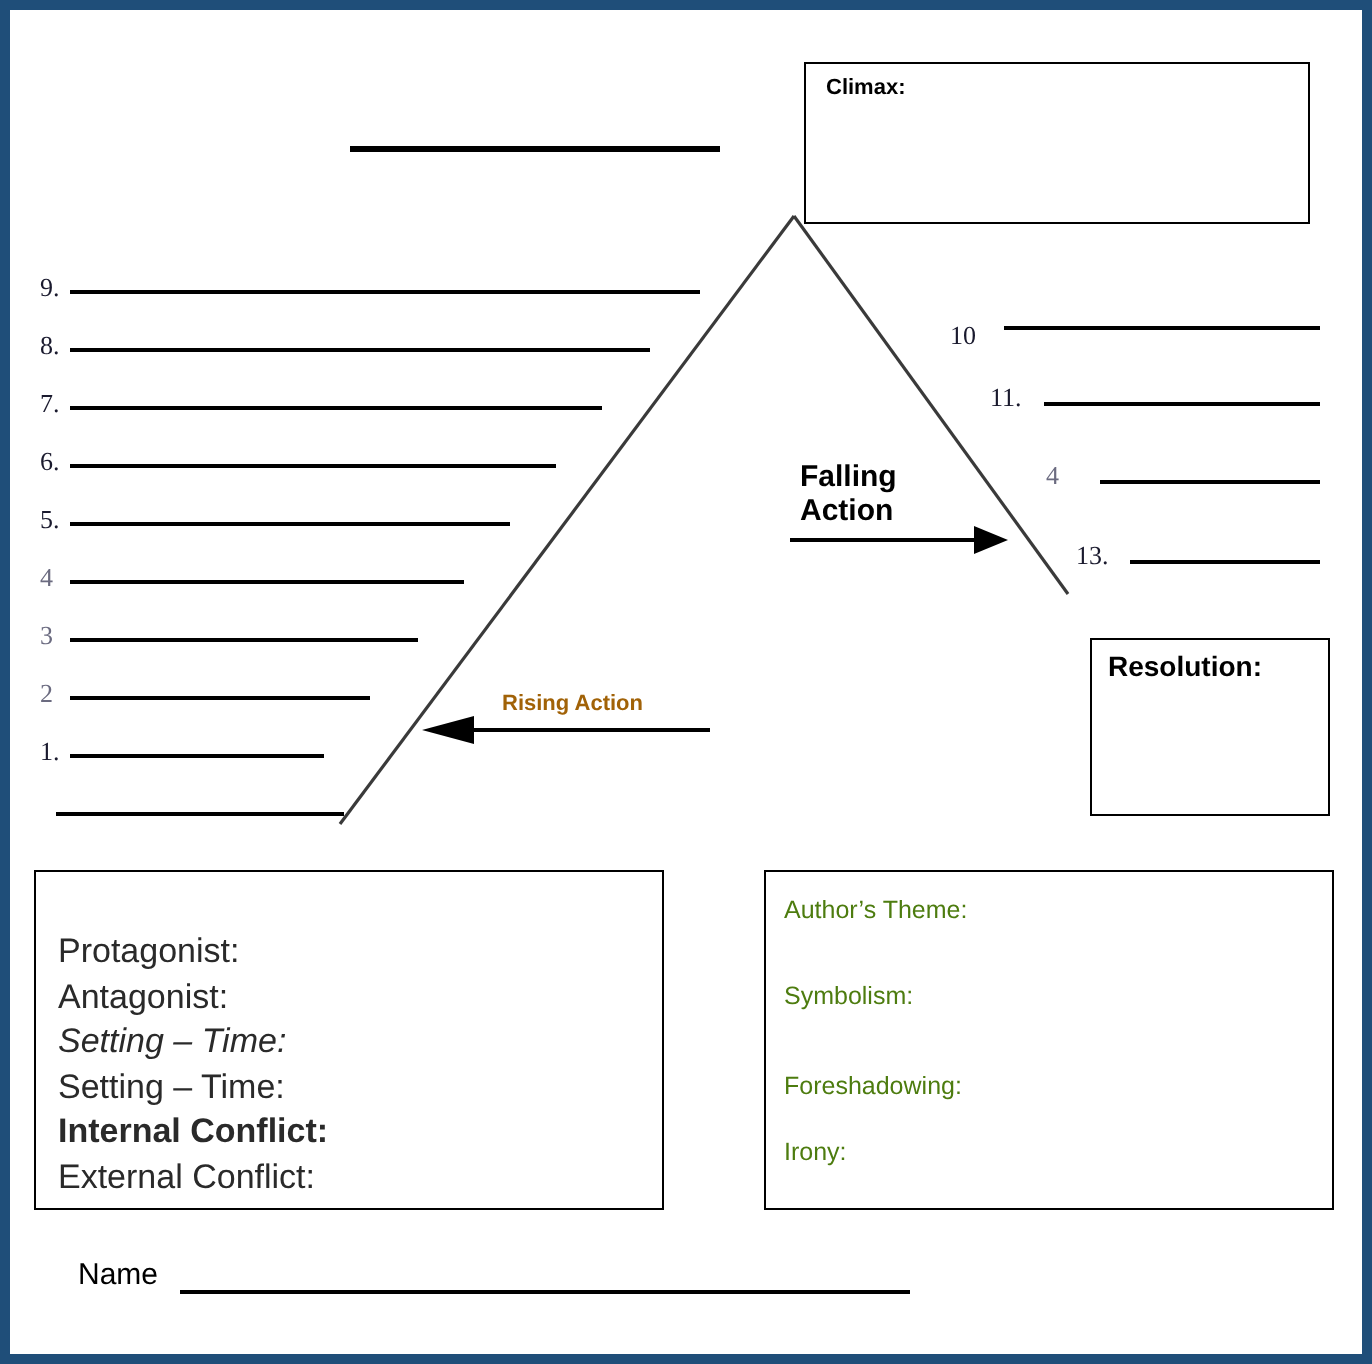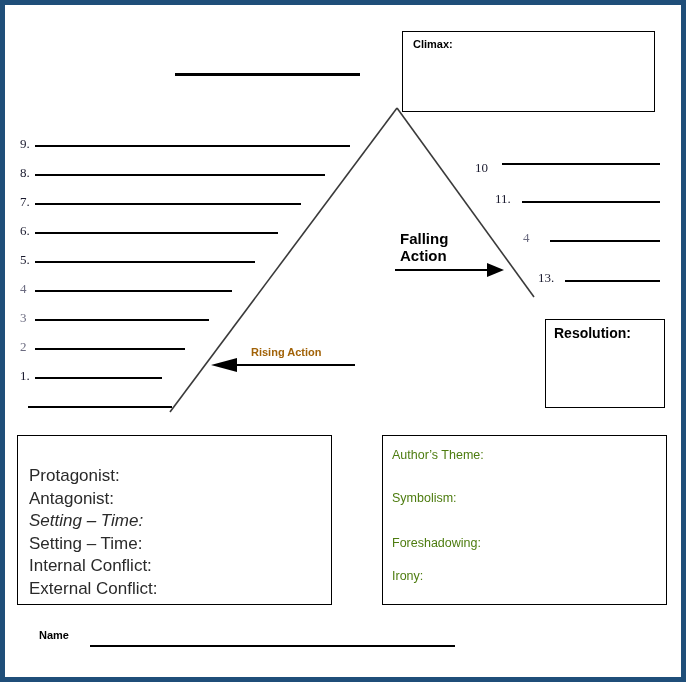--- a/index.html
+++ b/index.html
@@ -102,21 +102,21 @@
   #falling-label {
     left: 395px; top: 225px;
     font-size: 15px; font-weight: bold; color: #000;
     line-height: 17px;
     white-space: nowrap;
   }
 
   
   #name-label {
     left: 34px; top: 624px;
-    font-size: 11px; font-weight: bold; color: #000;
+    font-size: 15px; font-weight: normal; color: #000;
   }
   #name-blank {
     left: 85px; top: 640px;
     width: 365px; height: 2px;
     background: #000000;
   }
 </style>
 </head>
 <body>
 
@@ -185,21 +185,21 @@
     <div>Falling</div>
     <div>Action</div>
   </div>
 
   <div class="abs box" id="exposition-box"></div>
   <div id="exposition-items">
       <div class="abs expo-item" style="top: 461px;">Protagonist:</div>
       <div class="abs expo-item" style="top: 483.5px;">Antagonist:</div>
       <div class="abs expo-item" style="top: 506px; font-style: italic;">Setting – Time:</div>
       <div class="abs expo-item" style="top: 528.5px;">Setting – Time:</div>
-      <div class="abs expo-item" style="top: 551px;">Internal Conflict:</div>
+      <div class="abs expo-item" style="top: 551px; font-weight: bold;">Internal Conflict:</div>
       <div class="abs expo-item" style="top: 573.5px;">External Conflict:</div>
     </div>
 
   <div class="abs box" id="theme-box"></div>
   <div id="theme-items">
       <div class="abs theme-item" style="top: 443px;">Author’s Theme:</div>
       <div class="abs theme-item" style="top: 486px;">Symbolism:</div>
       <div class="abs theme-item" style="top: 531px;">Foreshadowing:</div>
       <div class="abs theme-item" style="top: 564px; text-align: right;">Irony:</div>
     </div>

